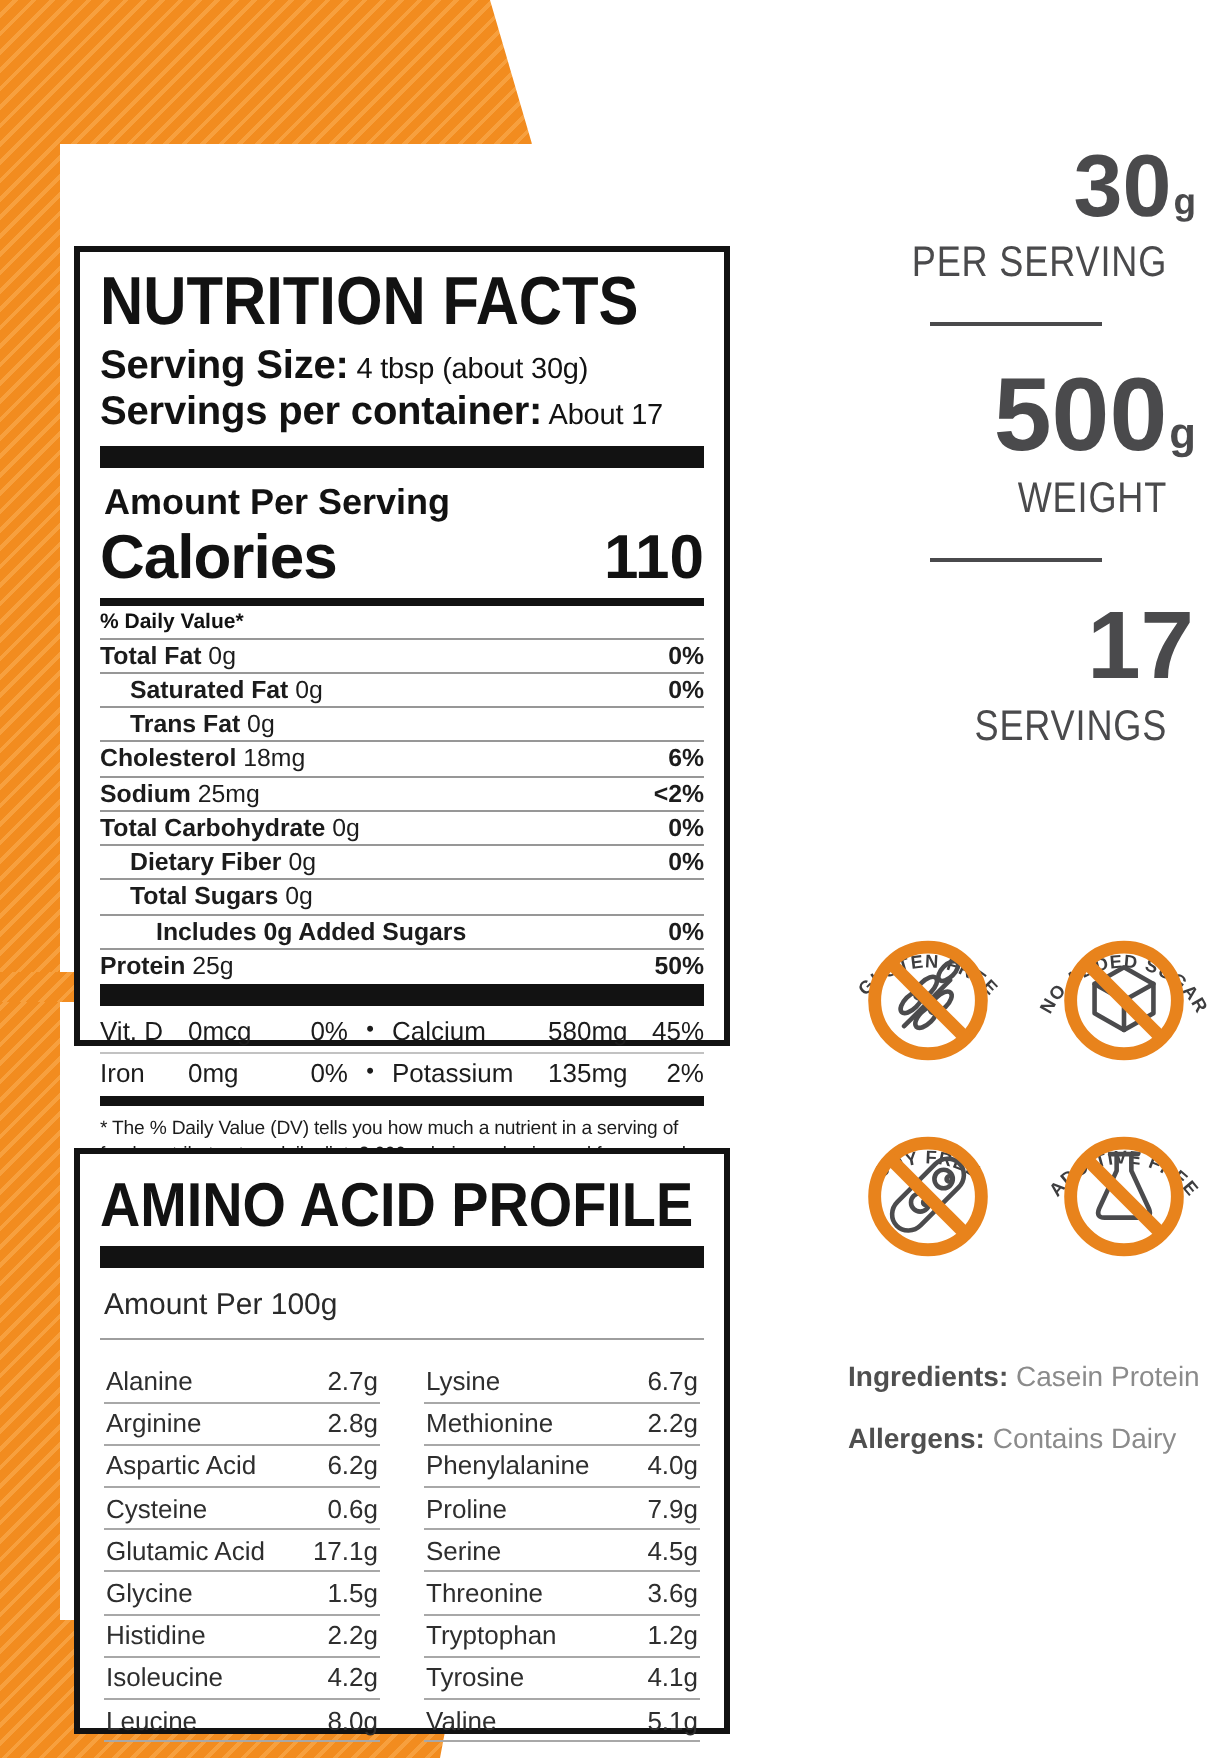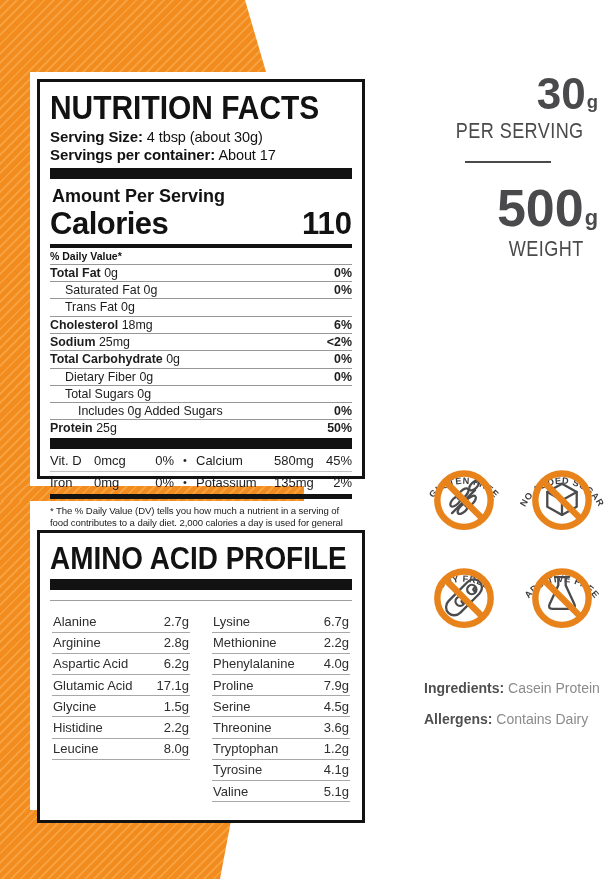--- a/index.html
+++ b/index.html
@@ -19,45 +19,45 @@
     position:absolute;inset:0;
     background:repeating-linear-gradient(135deg,var(--stripe-base) 0 4.5px,var(--stripe-light) 4.5px 6.5px);
     clip-path:polygon(0 0,245px 0,266px 72px,30px 72px,30px 810px,233px 810px,220px 879px,0 879px);
   }
   .bg-midbar{
     position:absolute;left:0;top:486px;width:304px;height:15px;
     background:repeating-linear-gradient(135deg,var(--stripe-base) 0 4.5px,var(--stripe-light) 4.5px 6.5px);
   }
 
   
-  .panel{position:absolute;left:37px;width:328px;background:#fff;border:3px solid var(--ink);padding:8px 10px 6px;}
+  .panel{position:absolute;left:37px;width:328px;background:#fff;border:3px solid var(--ink);padding:8px 10px 6px;margin-top:44px;}
   .panel.nf{top:79px;height:400px;}
   .panel.aa{top:530px;height:293px;padding-top:10px;}
 
   .big-title{font-weight:bold;color:var(--ink);white-space:nowrap;transform-origin:left center;line-height:0.95;}
   .nf-title{font-size:34px;transform:scaleX(.88);margin:1px 0 5px;}
   .aa-title{font-size:31px;transform:scaleX(.9);margin:1px 0 6px;}
 
   .ss-line{font-size:14.5px;line-height:1.14;color:var(--ink);letter-spacing:-.1px;}
-  .ss-line b{font-size:15px;}
+  .ss-line b{font-size:20px;}
   .black-bar{background:var(--ink);}
   .bar1{height:11px;margin:5px 0 7px;}
   .bar2{height:11px;margin:1px 0 2px;}
   .bar3{height:11px;margin:0 0 10px;}
   .bar-thin{height:5px;background:var(--ink);margin:1px 0 3px;}
 
   .aps{font-size:18px;font-weight:bold;color:var(--ink);margin-left:2px;}
   .cal-row{display:flex;justify-content:space-between;align-items:center;line-height:1.02;margin-top:1px;}
   .cal-label{font-size:31px;font-weight:bold;letter-spacing:-.5px;color:var(--ink);}
   .cal-val{font-size:31px;font-weight:bold;color:var(--ink);}
   .cal-rule{border-top:4px solid var(--ink);margin:4px 0 1px;}
   .dv-head{font-size:10.5px;font-weight:bold;color:var(--ink);padding:1px 0 2px;}
 
   .nf-row{display:flex;justify-content:space-between;font-size:12.4px;line-height:1.15;padding:1px 0;border-top:1px solid #979797;color:#1c1c1c;}
-  .nf-row .n{font-weight:normal;}
+  .nf-row .n{font-weight:bold;}
   .nf-row.bold .n{font-weight:bold;}
   .nf-row.indent1{padding-left:15px;}
   .nf-row.indent2{padding-left:28px;}
   .nf-row .dv{font-weight:bold;}
 
   .micro-row{display:grid;grid-template-columns:44px 50px 30px 1fr 78px 52px 26px;font-size:13px;line-height:1.2;padding:2.5px 0;color:#1c1c1c;align-items:center;}
   .micro-row + .micro-row{border-top:1px solid #c2c2c2;}
   .micro-row .mdv{text-align:right;}
   .micro-row .bullet{text-align:center;font-size:11px;}
   .footnote{font-size:9.6px;line-height:1.3;color:#1c1c1c;padding-top:3px;letter-spacing:-.1px;}
@@ -193,55 +193,64 @@
         </div>
       </div>
 
     <div class="bar-thin"></div>
     <div class="footnote">* The % Daily Value (DV) tells you how much a nutrient in a serving of food contributes to a daily diet. 2,000 calories a day is used for general nutrition advice.</div>
   </section>
 
   <section class="panel aa">
     <h2 class="big-title aa-title">AMINO ACID PROFILE</h2>
     <div class="black-bar bar3"></div>
+    <div class="aa-sub">Amount Per 100g</div>
     <hr class="aa-hr">
     <div class="aa-cols">
       <div class="aa-col">
 
           <div class="aa-row">
             <span class="aa-n">Alanine</span>
             <span class="aa-v">2.7g</span>
           </div>
 
           <div class="aa-row">
             <span class="aa-n">Arginine</span>
             <span class="aa-v">2.8g</span>
           </div>
 
           <div class="aa-row">
             <span class="aa-n">Aspartic Acid</span>
             <span class="aa-v">6.2g</span>
           </div>
 
+          <div class="aa-row">
+            <span class="aa-n">Cysteine</span>
+            <span class="aa-v">0.6g</span>
+          </div>
 
           <div class="aa-row">
             <span class="aa-n">Glutamic Acid</span>
             <span class="aa-v">17.1g</span>
           </div>
 
           <div class="aa-row">
             <span class="aa-n">Glycine</span>
             <span class="aa-v">1.5g</span>
           </div>
 
           <div class="aa-row">
             <span class="aa-n">Histidine</span>
             <span class="aa-v">2.2g</span>
           </div>
 
+          <div class="aa-row">
+            <span class="aa-n">Isoleucine</span>
+            <span class="aa-v">4.2g</span>
+          </div>
 
           <div class="aa-row">
             <span class="aa-n">Leucine</span>
             <span class="aa-v">8.0g</span>
           </div>
         </div>
       <div class="aa-col">
 
           <div class="aa-row">
             <span class="aa-n">Lysine</span>
@@ -296,20 +305,24 @@
       <div class="stat">
         <div class="stat-val"><span class="sv">30</span><span class="su">g</span></div>
         <div class="stat-label">PER SERVING</div>
       </div>
 
       <div class="stat">
         <div class="stat-val"><span class="sv">500</span><span class="su">g</span></div>
         <div class="stat-label">WEIGHT</div>
       </div>
 
+      <div class="stat">
+        <div class="stat-val"><span class="sv">17</span><span class="su"></span></div>
+        <div class="stat-label">SERVINGS</div>
+      </div>
     </aside>
 
   <div class="badges">
 
     <svg class="badge" viewBox="0 0 100 106">
       <defs>
           <path id="arc0" d="M 8,85 A 44,44 0 0 1 92,85"></path>
         </defs>
       <text class="arc-text" text-anchor="middle"><textPath href="#arc0" startOffset="50%">GLUTEN FREE</textPath></text>
       <g class="badge-icon">

